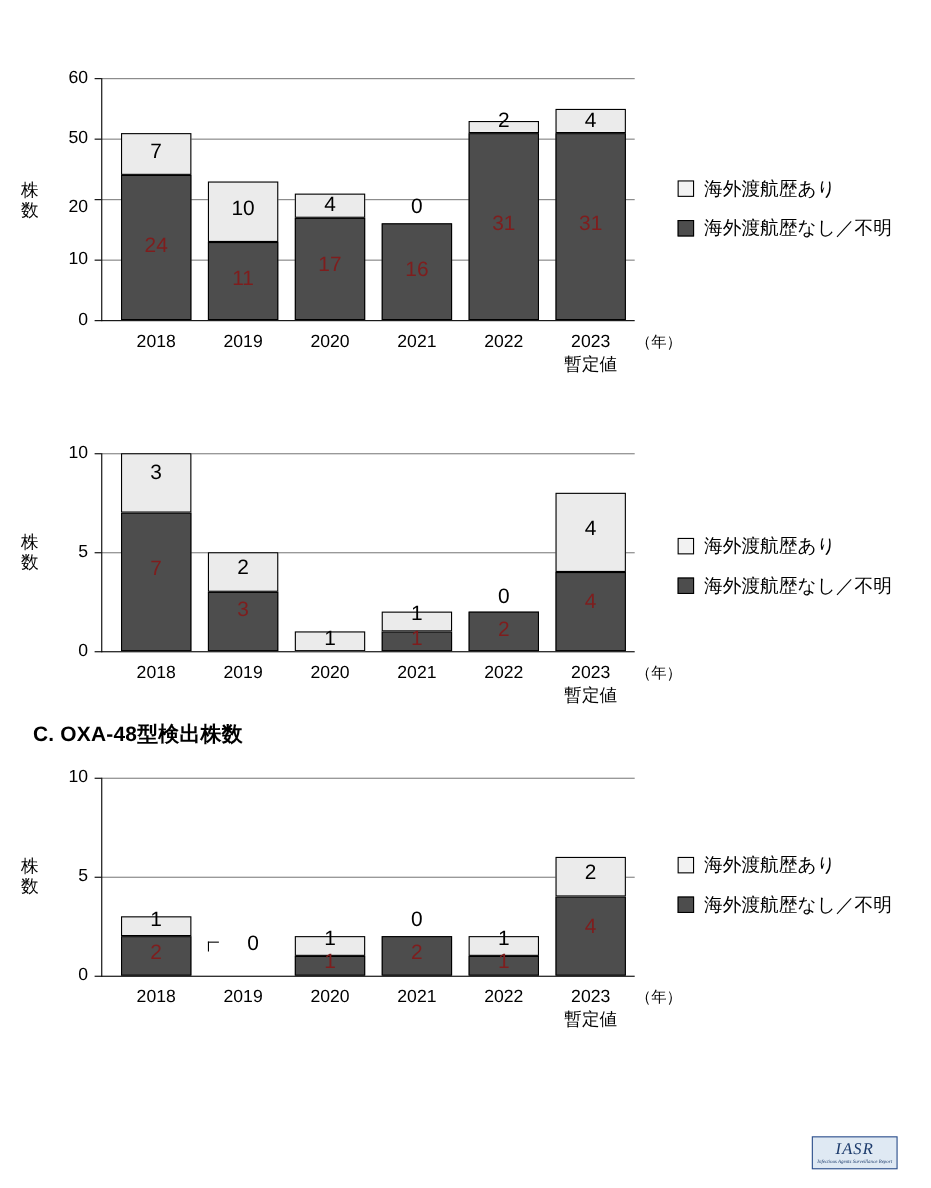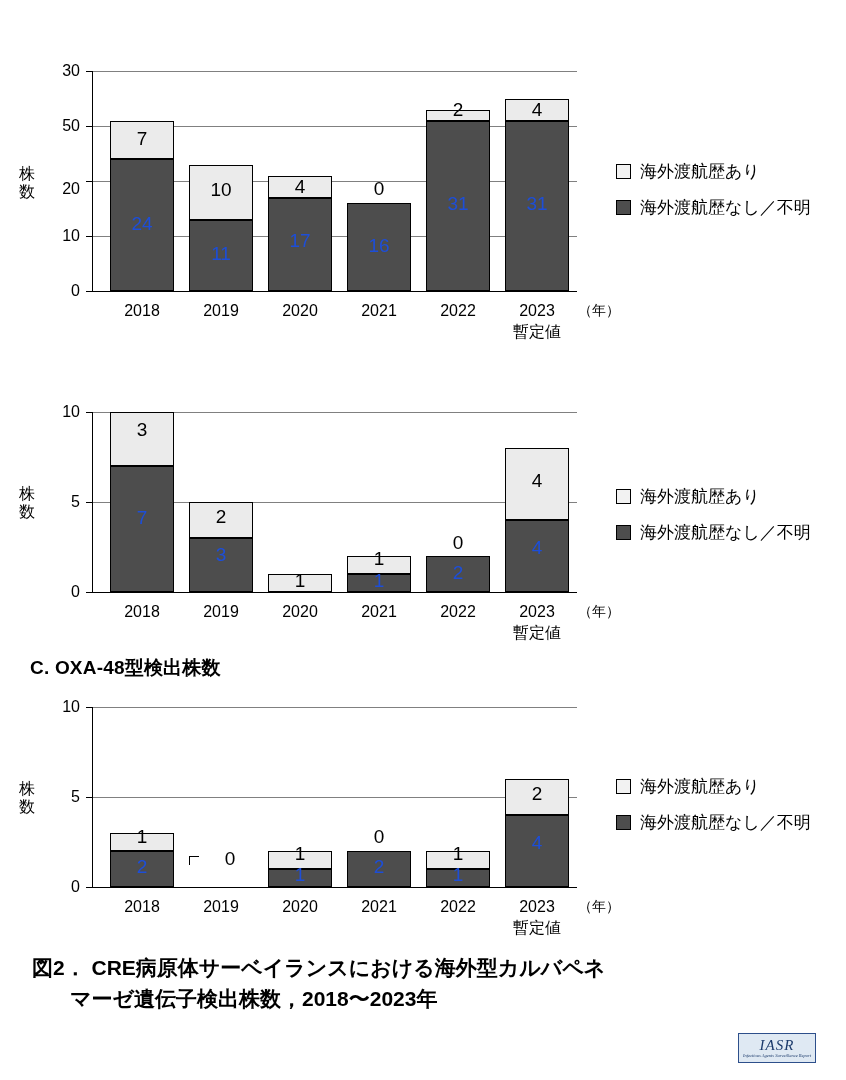--- a/index.html
+++ b/index.html
@@ -82,21 +82,21 @@
   }
   .bar-light {
     background: #ebebeb;
   }
   .seg-label {
     position: absolute;
     font-size: 19px;
     text-align: center;
     width: 70px;
   }
-  .seg-label.light-text { color: #1d4ed8; }
+  .seg-label.light-text { color: #7f1d1d; }
   .seg-label.dark-text  { color: #000000; }
   .zero-tick {
     position: absolute;
     border-left: 1px solid #000;
     border-top: 1px solid #000;
     width: 9px;
     height: 8px;
   }
 
   
@@ -172,21 +172,21 @@
     <div class="gridline" style="left:92px; top:181px; width:485px;"></div>
     <div class="axis-line" style="left:92px; top:236px; width:485px; height:1px;"></div>
     <div class="axis-line" style="left:92px; top:16px; width:1px; height:221px;"></div>
 
     <div class="tick-mark" style="left:86px; top:16px;"></div>
     <div class="tick-mark" style="left:86px; top:71px;"></div>
     <div class="tick-mark" style="left:86px; top:126px;"></div>
     <div class="tick-mark" style="left:86px; top:181px;"></div>
     <div class="tick-mark" style="left:86px; top:236px;"></div>
 
-    <div class="ytick-label" style="left:46px; top:7px;">30</div>
+    <div class="ytick-label" style="left:46px; top:7px;">60</div>
     <div class="ytick-label" style="left:46px; top:62px;">50</div>
     <div class="ytick-label" style="left:46px; top:125px;">20</div>
     <div class="ytick-label" style="left:46px; top:172px;">10</div>
     <div class="ytick-label" style="left:46px; top:227px;">0</div>
 
     <div class="axis-name" style="left:18px; top:110px;">
       <div>株</div>
       <div>数</div>
     </div>
 
@@ -370,23 +370,19 @@
     <div class="legend-row">
       <span class="legend-swatch light"></span>
       <span>海外渡航歴あり</span>
     </div>
     <div class="legend-row">
       <span class="legend-swatch dark"></span>
       <span>海外渡航歴なし／不明</span>
     </div>
   </div>
 
-  <div class="caption" style="left:32px; top:952px; width:780px;">
-    <span>図2． CRE病原体サーベイランスにおける海外型カルバペネ</span>
-    <span class="line2">マーゼ遺伝子検出株数，2018〜2023年</span>
-  </div>
 
   <div class="logo" style="left:738px; top:1033px;">
     <div class="logo-main">IASR</div>
     <div class="logo-sub">Infectious Agents Surveillance Report</div>
   </div>
 
 </div>
 
 </body></html>

